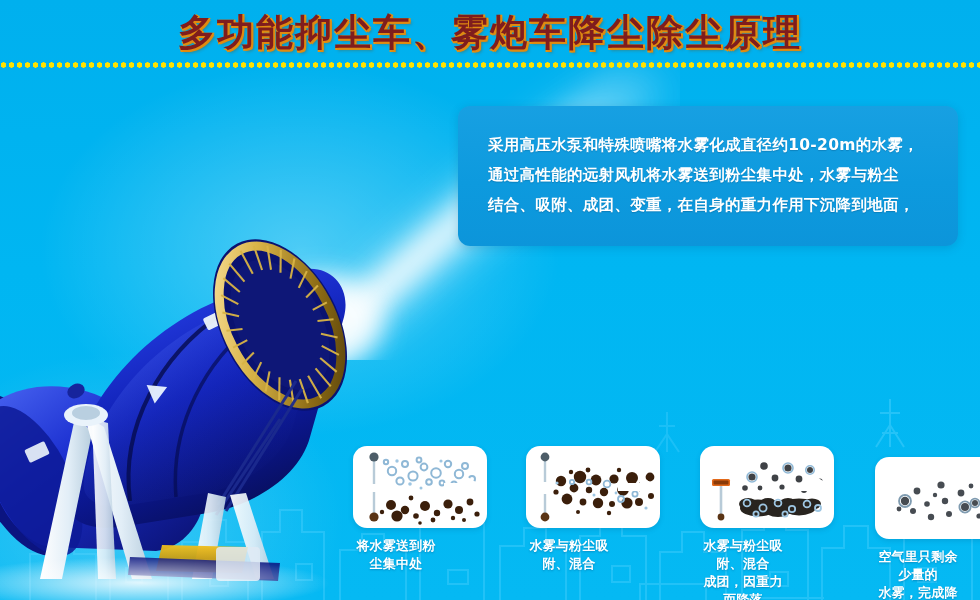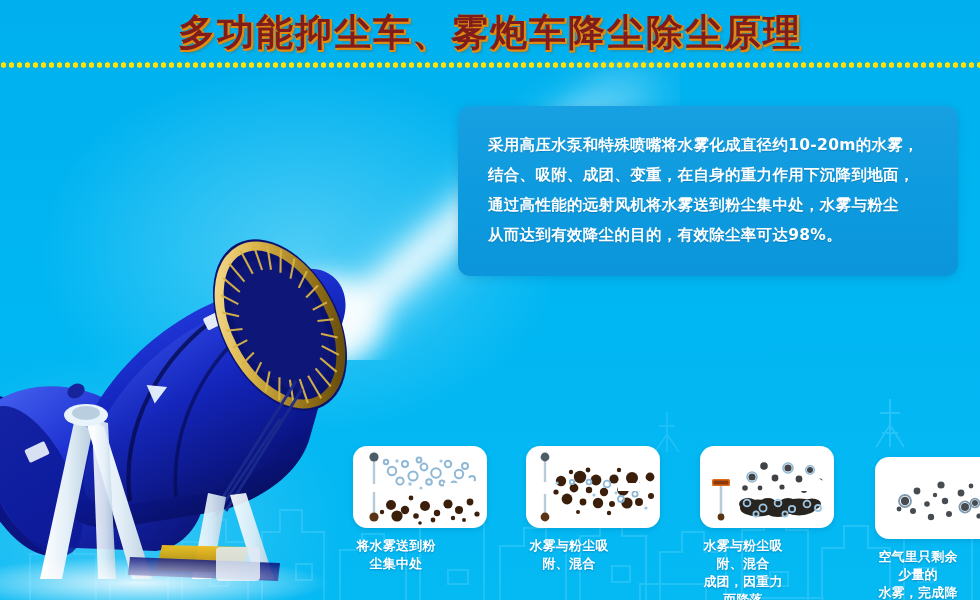--- a/index.html
+++ b/index.html
@@ -359,23 +359,22 @@
       <path d="M182 370 L268 372 L262 398 L176 396 Z" fill="url(#baseGrad)" opacity="0.95"></path>
       <path d="M150 382 L300 388 L298 406 L148 400 Z" fill="#0c1580" opacity="0.85"></path>
       <rect x="236" y="372" width="44" height="34" rx="4" fill="#dfeaf4" opacity="0.85"></rect>
     </g>
 
     <ellipse cx="160" cy="408" rx="190" ry="26" fill="url(#groundHaze)"></ellipse>
   </svg>
 
   <div class="info-panel">
     <p>采用高压水泵和特殊喷嘴将水雾化成直径约10-20m的水雾，</p>
+    <p>通过高性能的远射风机将水雾送到粉尘集中处，水雾与粉尘</p>
     <p>结合、吸附、成团、变重，在自身的重力作用下沉降到地面，</p>
-    <p>通过高性能的远射风机将水雾送到粉尘集中处，水雾与粉尘</p>
-    <p>从而达到有效降尘的目的，有效除尘率可达98%。</p>
   </div>
 
   <div class="steps">
 
     <div class="step" style="left:305px; top:0;">
       <div class="step-card">
         <svg viewBox="0 0 134 82" width="134" height="82">
 
           <g>
             <line x1="21" y1="12" x2="21" y2="38" stroke="#b8cbd8" stroke-width="2.4"></line>

